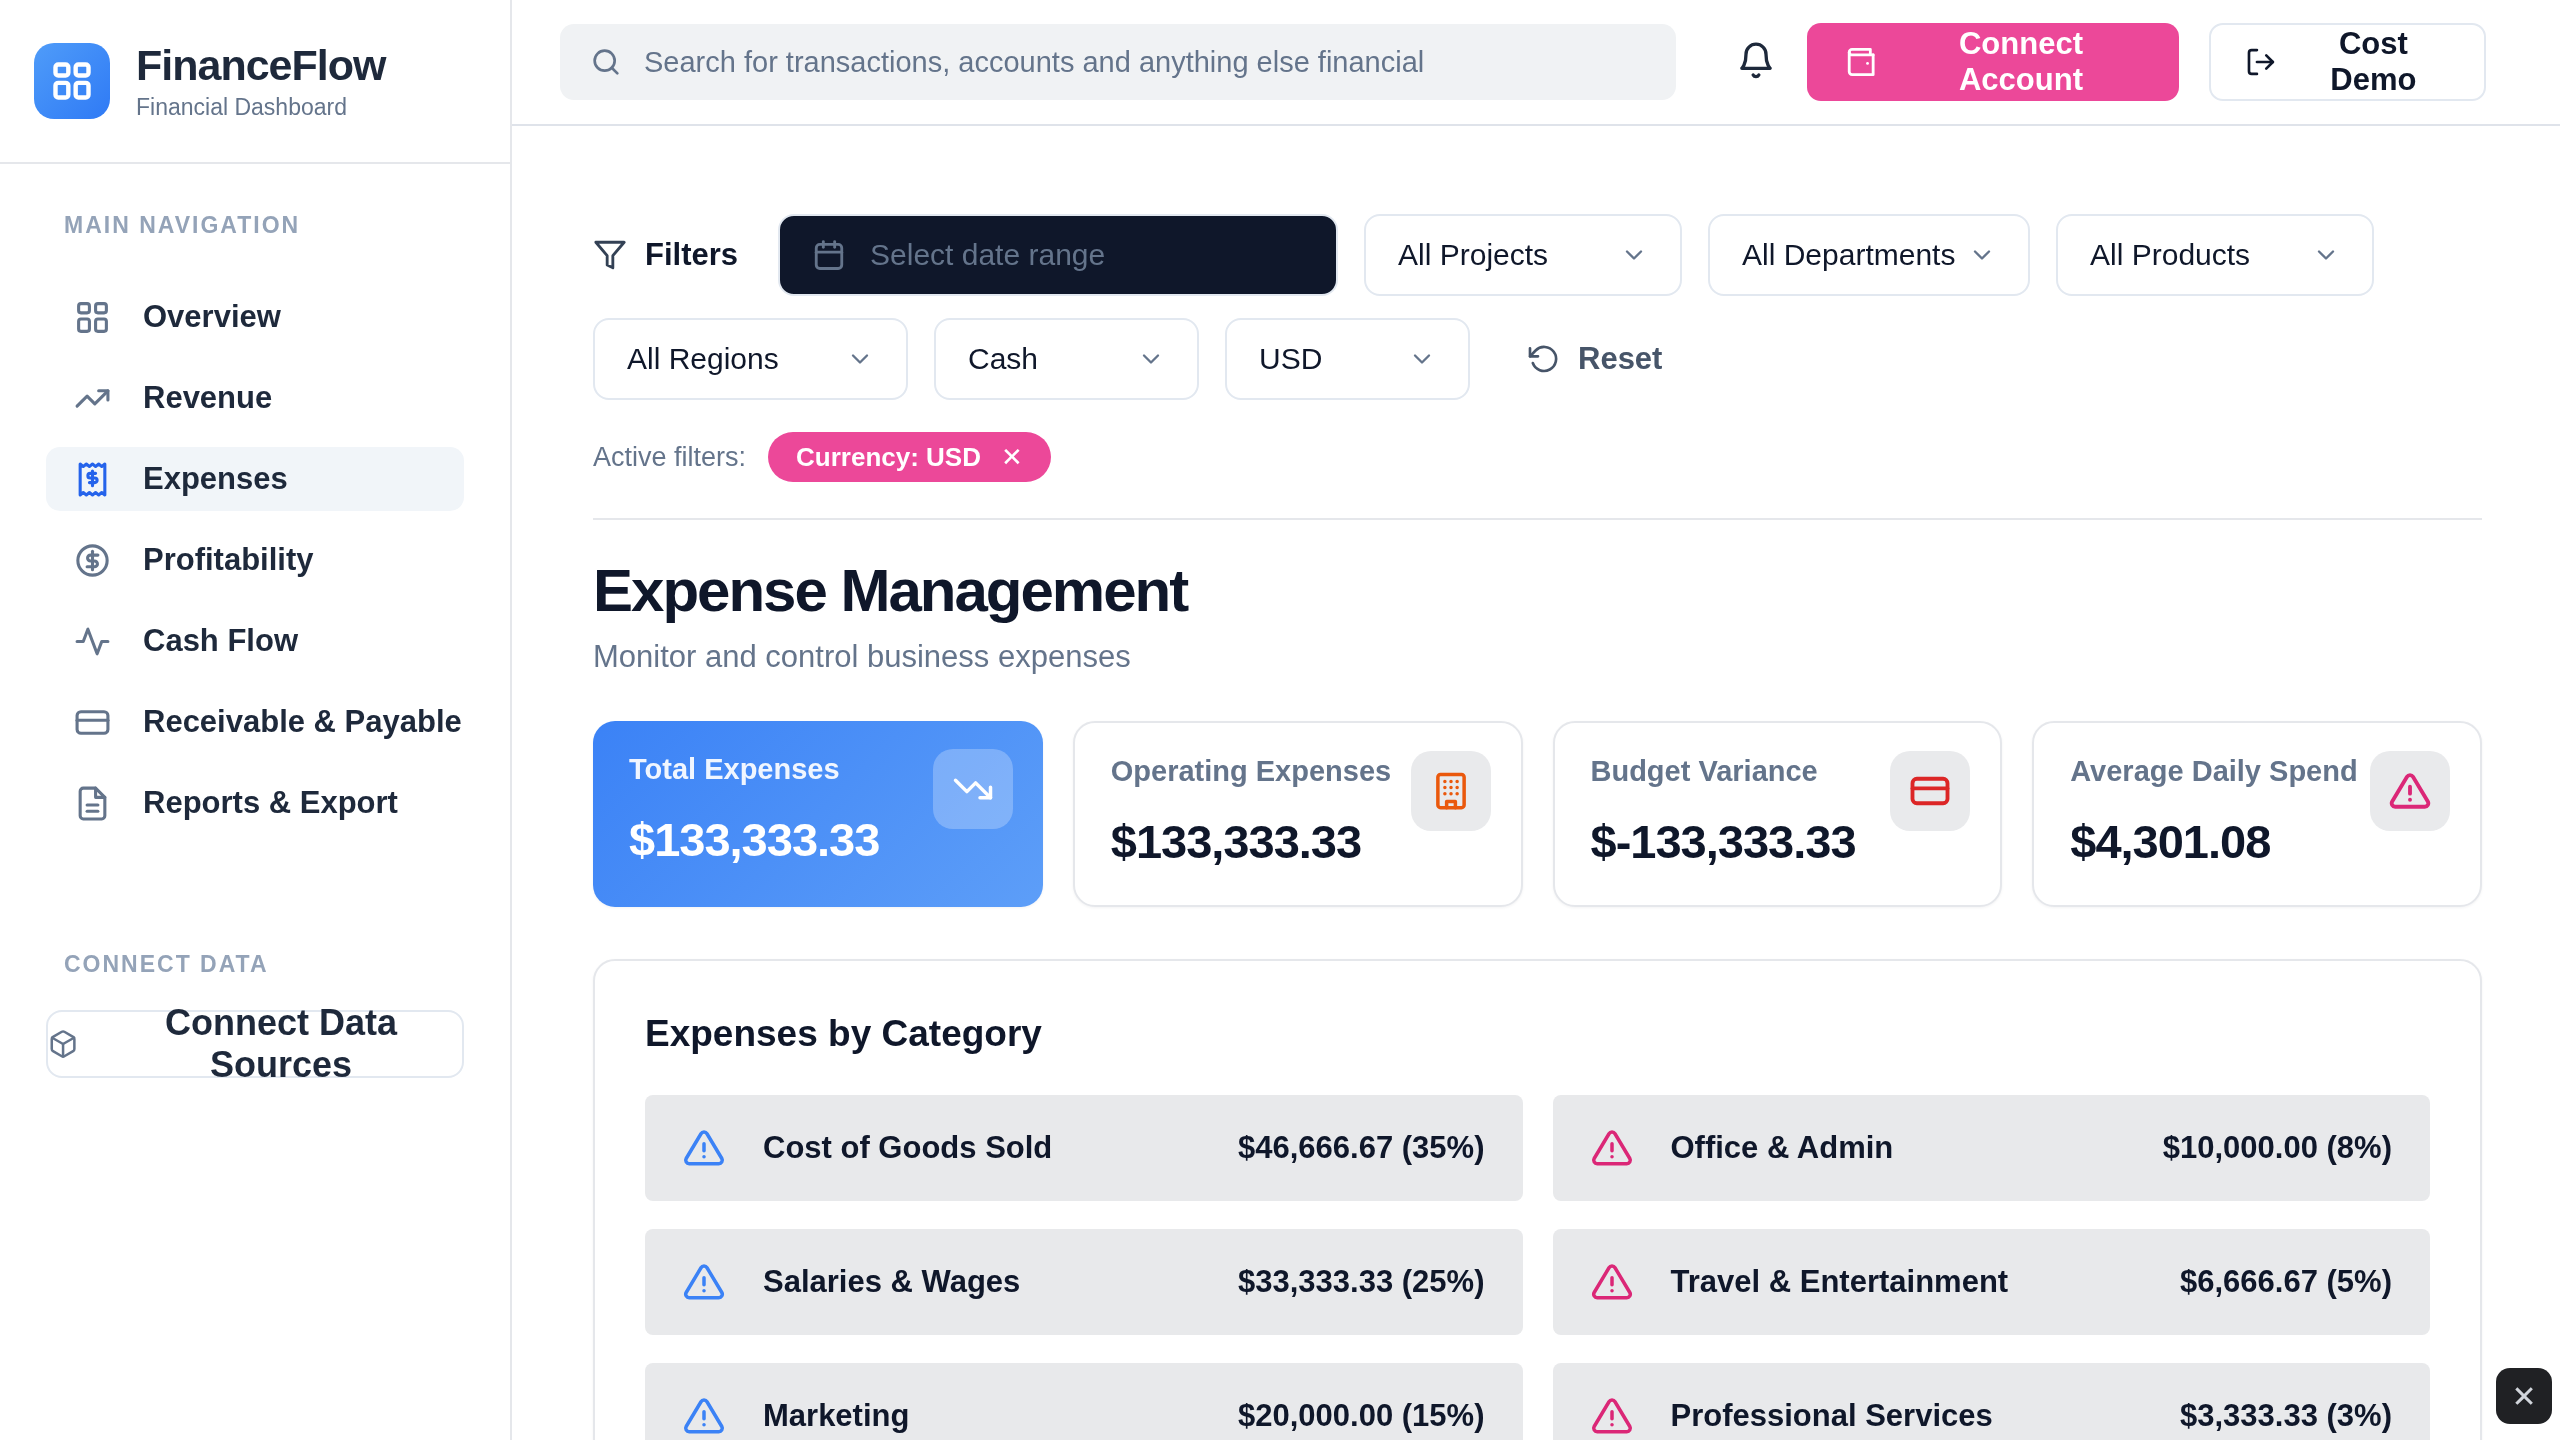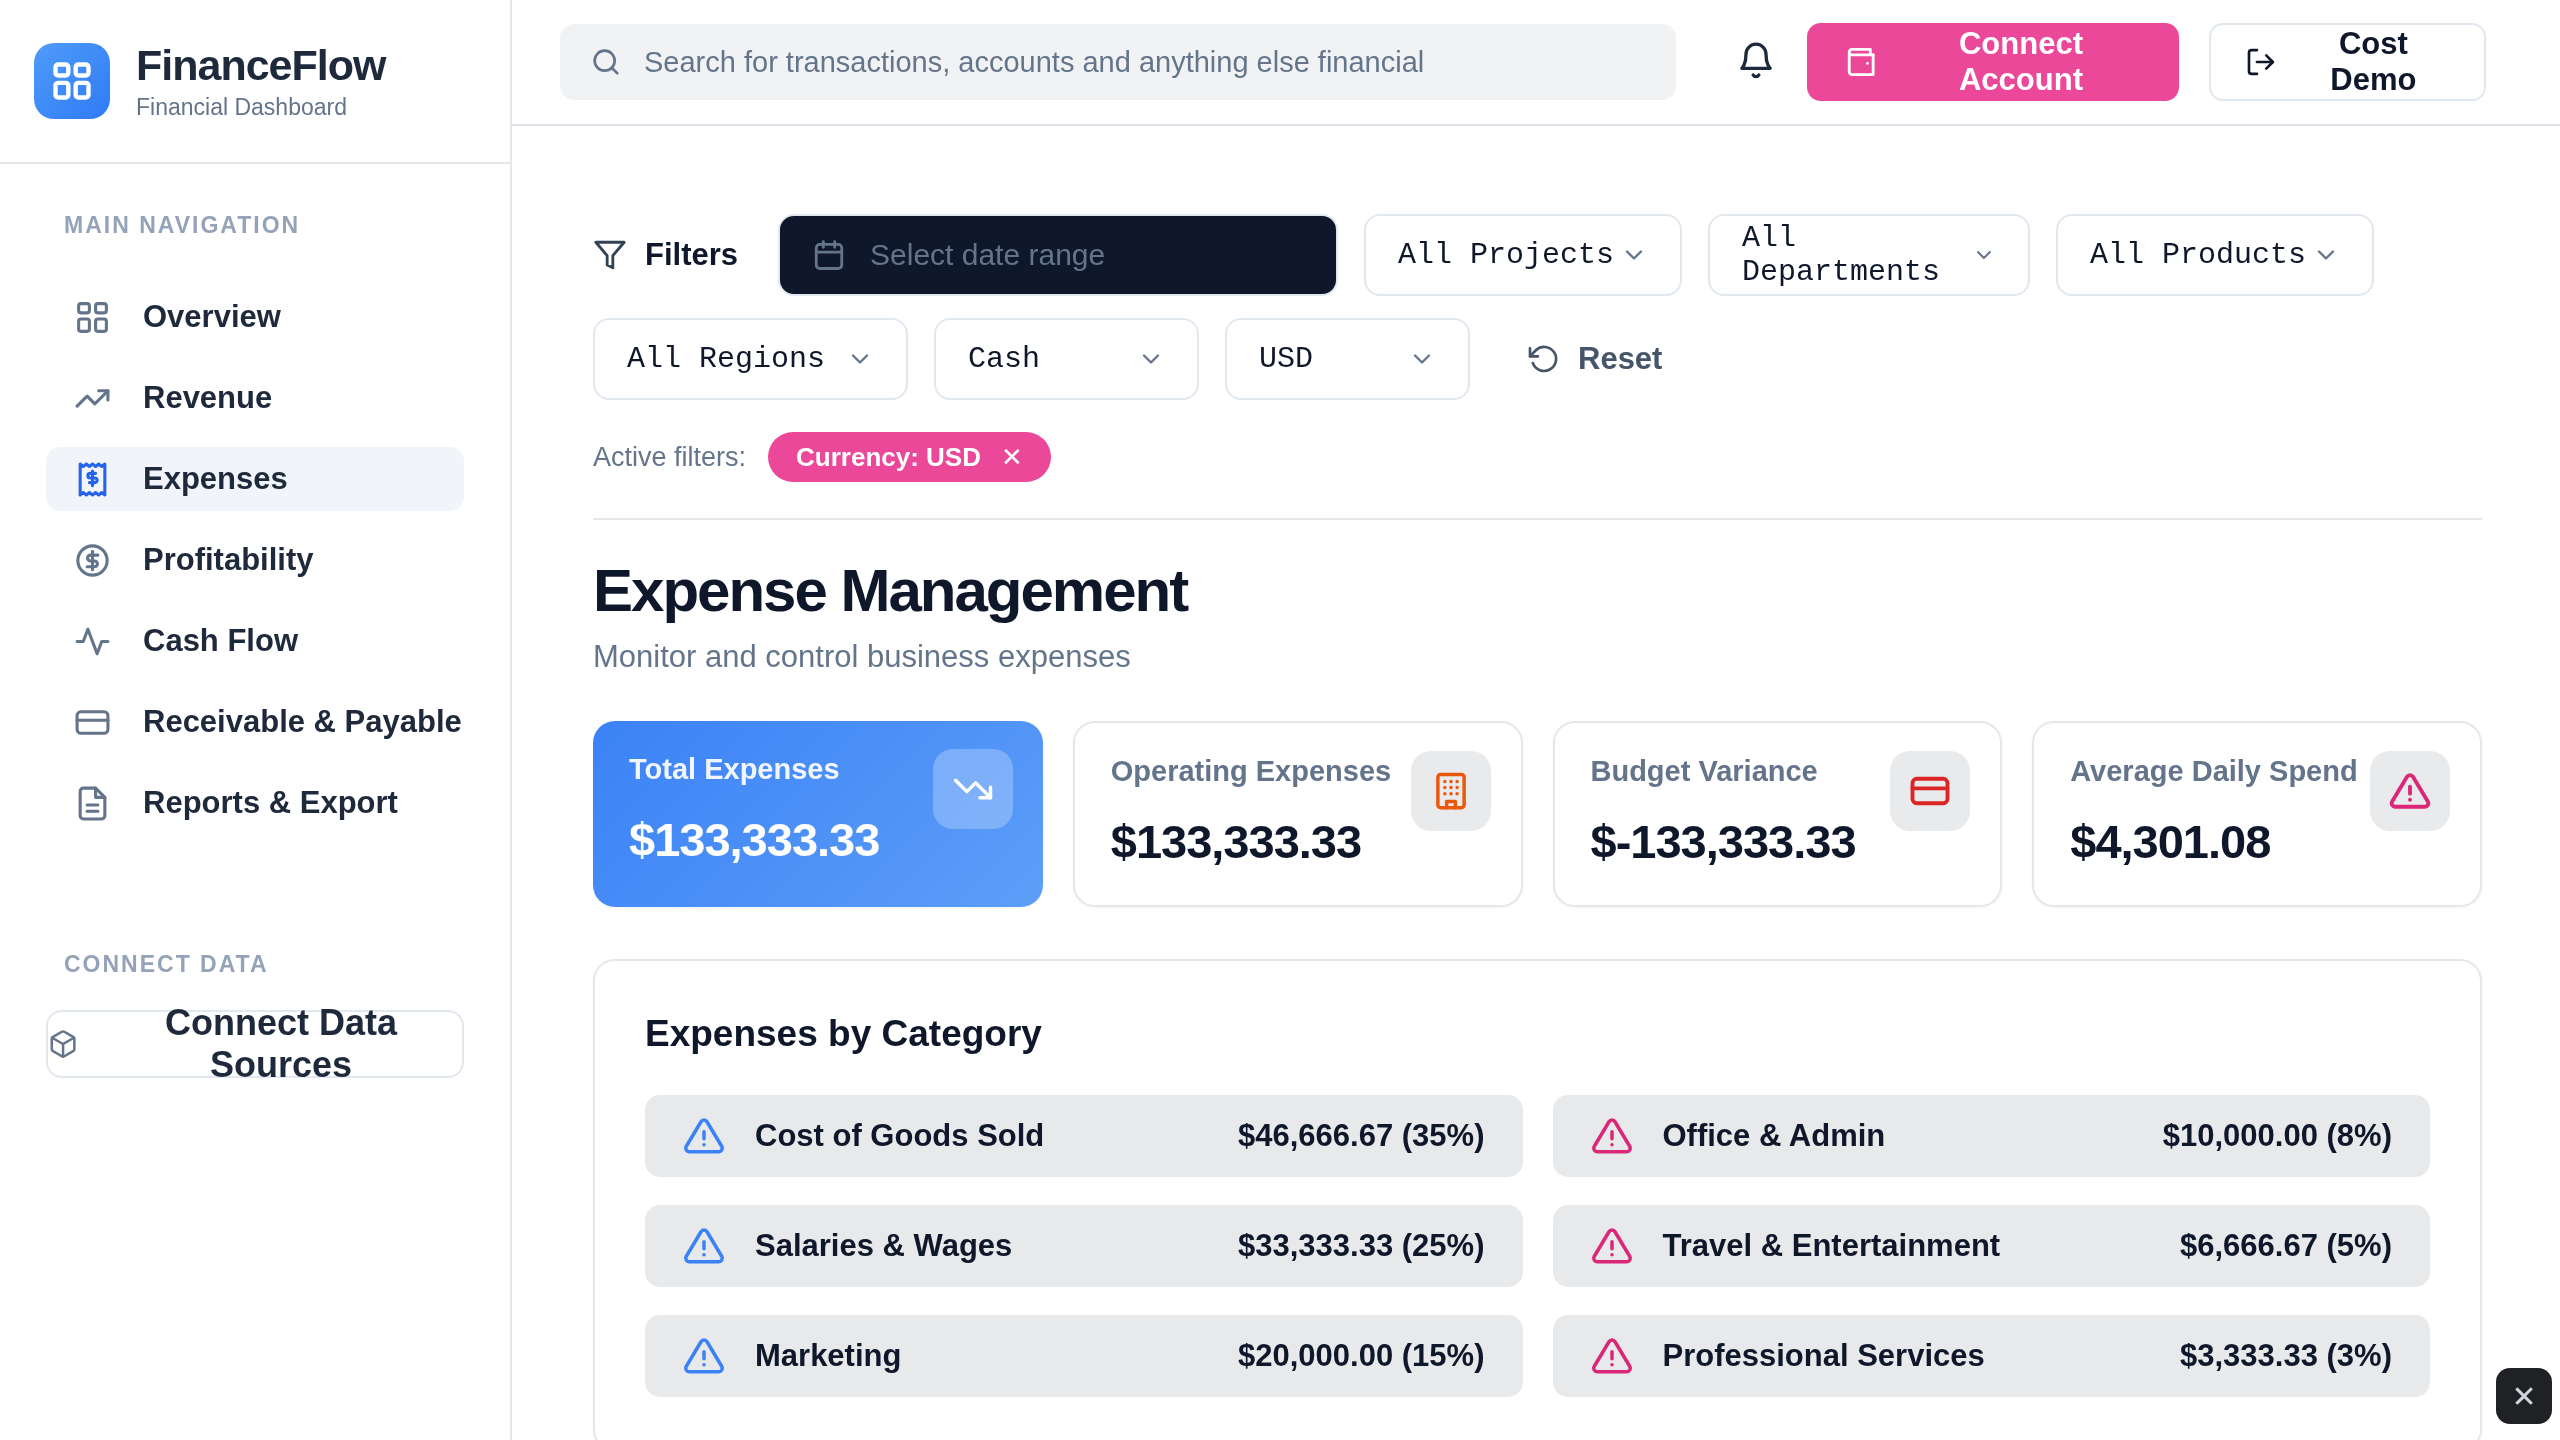--- a/index.html
+++ b/index.html
@@ -60,21 +60,21 @@
   .filter-row { display:flex; align-items:center; gap:26px; }
   .filter-row + .filter-row { margin-top:22px; }
   .filters-title { display:flex; align-items:center; gap:18px; margin-right:14px; }
   .filters-title svg { width:34px; height:34px; stroke:#334155; }
   .filters-title span { font-size:31px; font-weight:700; color:#0f172a; }
   .date-box { width:560px; height:82px; border:2px solid #e2e8f0; border-radius:16px;
     display:flex; align-items:center; gap:24px; padding:0 32px; cursor:pointer; background:#0f172a; }
   .date-box svg { width:34px; height:34px; stroke:#64748b; }
   .date-box span { font-size:30px; color:#64748b; }
   .select { height:82px; border:2px solid #e2e8f0; border-radius:16px; background:#fff;
-    display:flex; align-items:center; justify-content:space-between; padding:0 32px; cursor:pointer;font-family:Liberation Mono, monospace; }
+    display:flex; align-items:center; justify-content:space-between; padding:0 32px; cursor:pointer; }
   .select span { font-size:30px; color:#0f172a; }
   .select svg { width:28px; height:28px; stroke:#64748b; }
   .w1{width:318px}.w2{width:322px}.w3{width:318px}.w4{width:315px}.w5{width:265px}.w6{width:245px}
   .reset { display:flex; align-items:center; gap:18px; margin-left:32px; cursor:pointer; }
   .reset svg { width:32px; height:32px; stroke:#475569; }
   .reset span { font-size:31px; font-weight:600; color:#475569; }
   .active-row { margin-top:32px; display:flex; align-items:center; gap:22px; }
   .active-row .alabel { font-size:27px; color:#64748b; }
   .chip { background:#ec4899; color:#fff; border-radius:999px; height:50px;
     display:flex; align-items:center; gap:20px; padding:0 28px; cursor:pointer; }
@@ -96,22 +96,22 @@
   .stat.primary { background:linear-gradient(135deg,#3b82f6 0%,#5d9ef8 100%); border:none; }
   .stat.primary .slabel { color:rgba(255,255,255,.92); }
   .stat.primary .sval { color:#fff; }
   .stat.primary .icon-box { background:rgba(255,255,255,.25); }
   .ic-blue{stroke:#fff}.ic-orange{stroke:#ea580c}.ic-red{stroke:#dc2626}.ic-pink{stroke:#db2777}
 
   .panel { margin-top:52px; background:#fff; border:2px solid #e5e7eb; border-radius:22px;
     padding:52px 50px; box-shadow:0 1px 3px rgba(15,23,42,.05); }
   .panel-title { font-size:37px; font-weight:700; color:#0f172a; }
   .cat-grid { margin-top:40px; display:grid; grid-template-columns:1fr 1fr; gap:28px 30px; }
-  .cat-row { background:#e8e9eb; border-radius:15px; height:82px; display:flex;
-    align-items:center; padding:0 38px; gap:30px; }
+  .cat-row { background:#e8e9eb; border-radius:8px; height:106px; display:flex;
+    align-items:center; padding:0 38px; gap:38px; }
   .cat-row svg { width:42px; height:42px; flex:0 0 auto; }
   .cat-row .clabel { font-size:31px; font-weight:600; color:#0f172a; flex:1; white-space:nowrap; }
   .cat-row .cval { font-size:31px; font-weight:700; color:#0f172a; white-space:nowrap; }
   .tri-blue{stroke:#3b82f6}.tri-pink{stroke:#db2777}
 
   .close-fab { position:fixed; right:8px; bottom:16px; width:56px; height:56px;
     background:#202124; border:none; border-radius:14px; color:#d1d5db; font-size:30px;
     display:flex; align-items:center; justify-content:center; cursor:pointer; }
 </style>
 </head>

